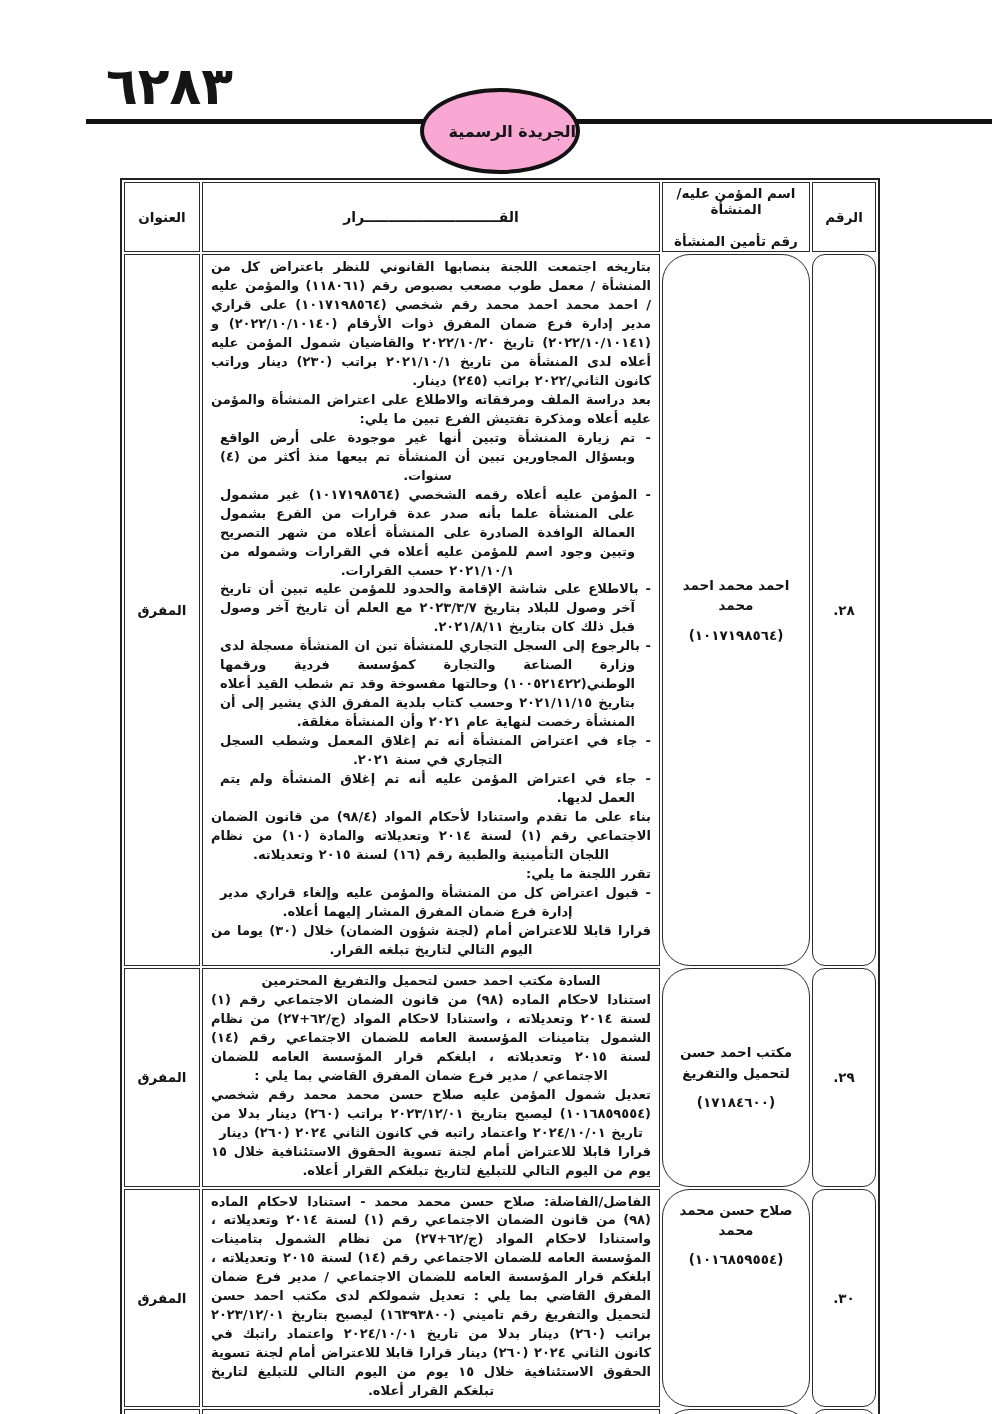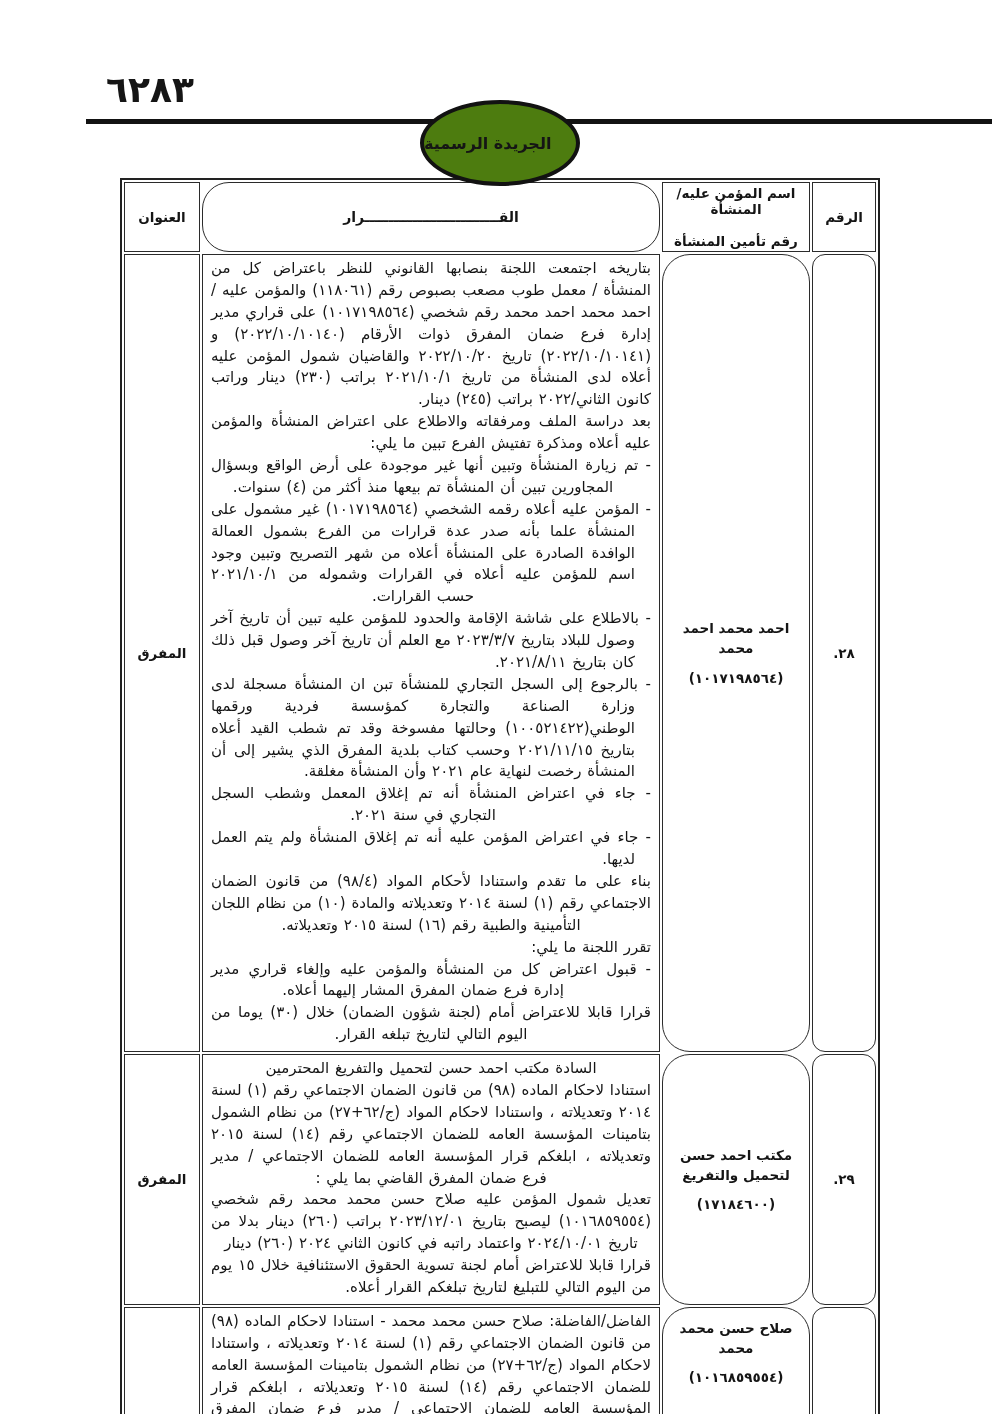--- a/index.html
+++ b/index.html
@@ -2,54 +2,54 @@
 <html><head>
 <meta charset="utf-8">
 <style>
   html,body{margin:0;padding:0;background:#fff;}
   .page{
     position:relative;width:1000px;height:1414px;background:#fff;
     font-family:"DejaVu Sans",sans-serif;color:#151515;overflow:hidden;
   }
   
   .page-number{
-    position:absolute;top:69px;left:106px;
-    font-size:36px;font-weight:bold;letter-spacing:2px;
+    position:absolute;top:56px;left:106px;
+    font-size:52px;font-weight:bold;letter-spacing:2px;
   }
   .header-rule{
     position:absolute;top:119px;left:86px;right:8px;height:5px;background:#121212;
   }
   .gazette-oval{
-    position:absolute;top:100px;left:50%;transform:translateX(-50%);
-    width:152px;height:78px;background:#4d7c0f;border:4px solid #121212;border-radius:50%;
-    display:flex;align-items:center;justify-content:flex-end;z-index:2;
+    position:absolute;top:88px;left:50%;transform:translateX(-50%);
+    width:152px;height:78px;background:#f9a8d4;border:4px solid #121212;border-radius:50%;
+    display:flex;align-items:center;justify-content:flex-start;z-index:2;
   }
   .gazette-oval span{font-size:16px;font-weight:bold;}
   
   table.gazette{
     width:746px;margin:178px auto 0;table-layout:fixed;
     border-collapse:separate;border-spacing:2px;
     border:2px solid #222;background:#fff;
   }
   th,td{border:1.2px solid #2b2b2b;font-weight:bold;box-sizing:border-box;}
   thead th{height:69px;text-align:center;vertical-align:middle;font-size:13.5px;padding:2px;}
   th .hdr-line2{margin-top:16px;}
-  th.col-decision-h{font-size:14px;overflow:hidden;white-space:nowrap;border-radius:27px;}
+  th.col-decision-h{font-size:14px;overflow:hidden;white-space:nowrap;}
   .cell-num{text-align:center;vertical-align:middle;font-size:13.5px;border-radius:13px;}
   .cell-name{text-align:center;vertical-align:middle;font-size:13.5px;padding:6px 4px;line-height:1.5;border-radius:28px;}
   .cell-name.vtop{vertical-align:top;padding-top:10px;}
   .cell-name .ins-num{margin-top:9px;}
   .cell-decision{vertical-align:top;padding:3px 8px 5px 8px;}
   .cell-address{text-align:center;vertical-align:middle;font-size:13.5px;}
   
   .para{
-    margin:0;font-size:15px;line-height:1.46;font-weight:normal;
+    margin:0;font-size:13px;line-height:1.46;font-weight:bold;
     text-align:justify;text-align-last:right;word-spacing:1px;
   }
-  .p-bullet{padding-right:16px;text-indent:-16px;}
+  .p-bullet{padding-right:16px;text-indent:-16px;margin-left:9px;}
   .p-center{text-align:center;text-align-last:center;}
   .p-right{}
   .p-last-center{text-align-last:center;}
 </style>
 </head>
 <body>
 
 <div class="page" dir="rtl">
 
   <div>

